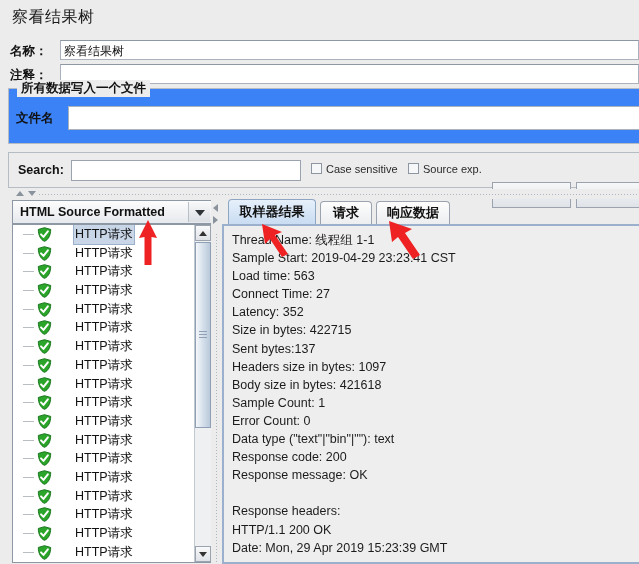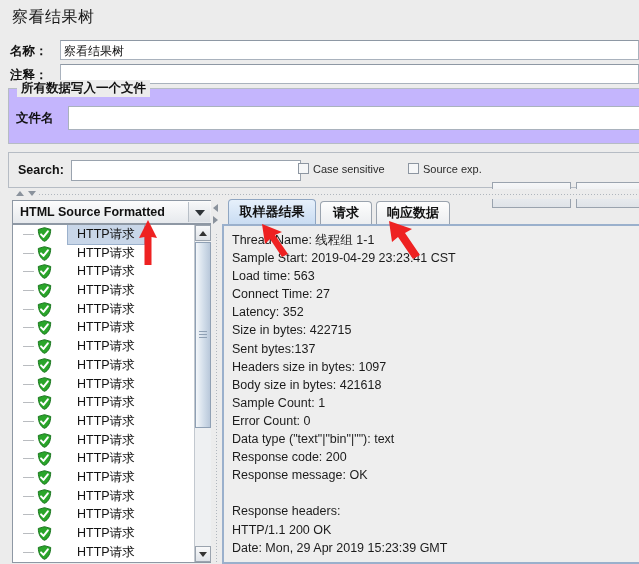--- a/index.html
+++ b/index.html
@@ -61,21 +61,21 @@
   }
 
   
   .group {
     position: absolute;
     left: 8px; top: 88px;
     width: 631px; height: 56px;
     border: 1px solid #b6bcc4;
     border-right: none;
     box-sizing: border-box;
-    background: #c4b5fd;
+    background: #3b82f6;
   }
   .group-title {
     position: absolute;
     left: 8px; top: -9px;
     background: #ececec;
     padding: 0 4px;
     font-size: 12.5px;
     font-weight: bold;
     color: #111;
   }
@@ -245,22 +245,22 @@
     width: 11px; height: 1px;
     background: #b9bcc0;
   }
   .shield {
     position: absolute;
     left: 24px; top: 2px;
     width: 15px; height: 15px;
   }
   .tree-label {
     position: absolute;
-    left: 55px; top: 0;
-    padding: 0 9px;
+    left: 61px; top: 0;
+    padding: 0 1px;
     line-height: 18.7px;
   }
   .tree-row.selected .tree-label {
     background: #c8d6e8;
     outline: 1px solid #9bb1cc;
   }
   
   .tree-scroll {
     position: absolute;
     right: 0; top: 0;
@@ -406,21 +406,21 @@
     <div class="group-row">
       <span class="group-label">文件名</span>
       <div class="group-input"></div>
     </div>
   </div>
 
   <div class="search-panel">
     <span class="search-label">Search:</span>
     <div class="search-input"></div>
 
-    <label class="chk-wrap" style="left:289px;">
+    <label class="chk-wrap" style="left:302px;">
       <span class="chk-box"></span><span>Case sensitive</span>
     </label>
 
     <label class="chk-wrap" style="left:399px;">
       <span class="chk-box"></span><span>Source exp.</span>
     </label>
 
     <div class="btn" style="left:483px; width:79px;">Search</div>
     <div class="btn" style="left:567px; width:70px;">Reset</div>
   </div>

